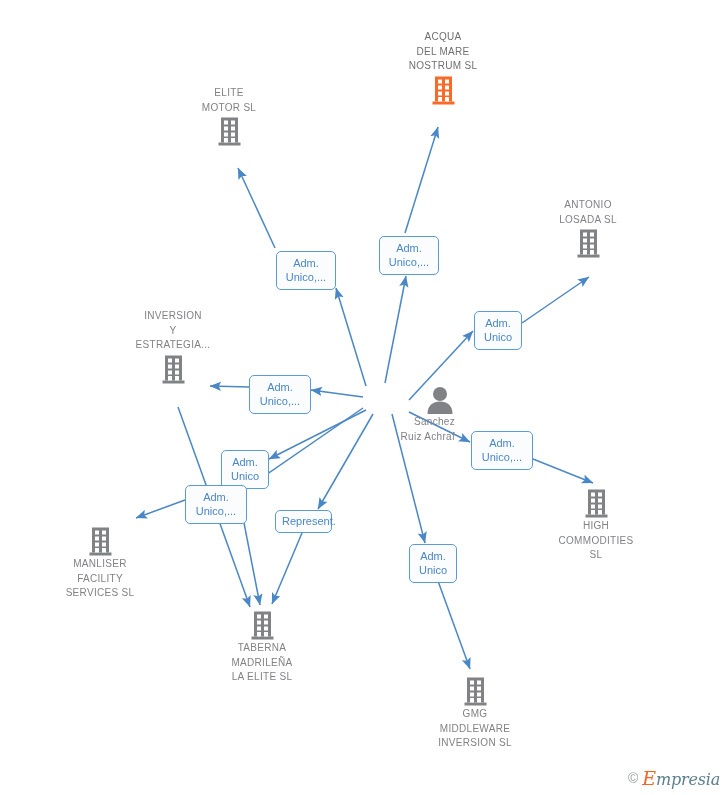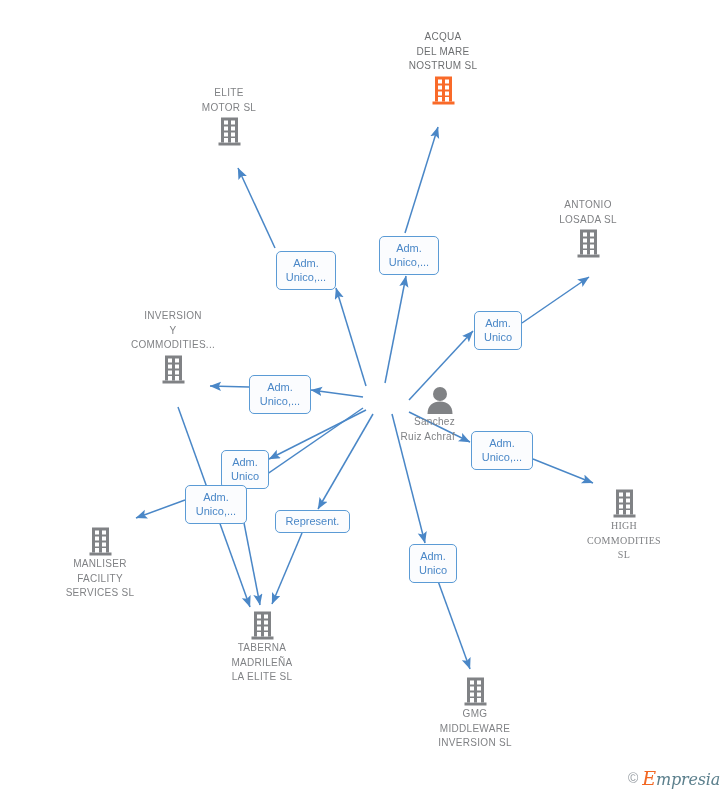--- a/index.html
+++ b/index.html
@@ -203,38 +203,38 @@
         <rect x="15" y="15.5" width="4" height="4" fill="#ffffff"></rect>
         <rect x="8" y="21" width="4" height="4.5" fill="#ffffff"></rect>
         <rect x="15" y="21" width="4" height="4.5" fill="#ffffff"></rect>
       </svg>
     </span>
   </div>
 
   <div class="node label-above" style="left:173px; top:309px;">
     <span class="node-label">INVERSION
 Y
-COMMODITIES...</span>
-    <span class="node-icon">
-      <svg width="27" height="29" viewBox="0 0 27 29">
-        <rect x="5" y="0.5" width="17" height="25" fill="#808285"></rect>
-        <rect x="2.5" y="25.5" width="22" height="3" fill="#808285"></rect>
-        <rect x="8" y="3.5" width="4" height="4" fill="#ffffff"></rect>
-        <rect x="15" y="3.5" width="4" height="4" fill="#ffffff"></rect>
-        <rect x="8" y="9.5" width="4" height="4" fill="#ffffff"></rect>
-        <rect x="15" y="9.5" width="4" height="4" fill="#ffffff"></rect>
-        <rect x="8" y="15.5" width="4" height="4" fill="#ffffff"></rect>
-        <rect x="15" y="15.5" width="4" height="4" fill="#ffffff"></rect>
-        <rect x="8" y="21" width="4" height="4.5" fill="#ffffff"></rect>
-        <rect x="15" y="21" width="4" height="4.5" fill="#ffffff"></rect>
-      </svg>
-    </span>
-  </div>
-
-  <div class="node" style="left:624px; top:489px;font-family:Liberation Serif, serif;">
+ESTRATEGIA...</span>
+    <span class="node-icon">
+      <svg width="27" height="29" viewBox="0 0 27 29">
+        <rect x="5" y="0.5" width="17" height="25" fill="#808285"></rect>
+        <rect x="2.5" y="25.5" width="22" height="3" fill="#808285"></rect>
+        <rect x="8" y="3.5" width="4" height="4" fill="#ffffff"></rect>
+        <rect x="15" y="3.5" width="4" height="4" fill="#ffffff"></rect>
+        <rect x="8" y="9.5" width="4" height="4" fill="#ffffff"></rect>
+        <rect x="15" y="9.5" width="4" height="4" fill="#ffffff"></rect>
+        <rect x="8" y="15.5" width="4" height="4" fill="#ffffff"></rect>
+        <rect x="15" y="15.5" width="4" height="4" fill="#ffffff"></rect>
+        <rect x="8" y="21" width="4" height="4.5" fill="#ffffff"></rect>
+        <rect x="15" y="21" width="4" height="4.5" fill="#ffffff"></rect>
+      </svg>
+    </span>
+  </div>
+
+  <div class="node" style="left:596px; top:489px;">
     <span class="node-icon">
       <svg width="27" height="29" viewBox="0 0 27 29">
         <rect x="5" y="0.5" width="17" height="25" fill="#808285"></rect>
         <rect x="2.5" y="25.5" width="22" height="3" fill="#808285"></rect>
         <rect x="8" y="3.5" width="4" height="4" fill="#ffffff"></rect>
         <rect x="15" y="3.5" width="4" height="4" fill="#ffffff"></rect>
         <rect x="8" y="9.5" width="4" height="4" fill="#ffffff"></rect>
         <rect x="15" y="9.5" width="4" height="4" fill="#ffffff"></rect>
         <rect x="8" y="15.5" width="4" height="4" fill="#ffffff"></rect>
         <rect x="15" y="15.5" width="4" height="4" fill="#ffffff"></rect>
@@ -321,21 +321,21 @@
 
   <div class="rel-label" style="left:471px; top:431px; width:62px;">Adm.
 Unico,...</div>
 
   <div class="rel-label" style="left:221px; top:450px; width:48px;">Adm.
 Unico</div>
 
   <div class="rel-label" style="left:185px; top:485px; width:62px;">Adm.
 Unico,...</div>
 
-  <div class="rel-label" style="left:275px; top:510px; width:75px; padding-top:3px; padding-bottom:4px;">Represent.</div>
+  <div class="rel-label" style="left:275px; top:510px; width:57px; padding-top:3px; padding-bottom:4px;">Represent.</div>
 
   <div class="rel-label" style="left:409px; top:544px; width:48px;">Adm.
 Unico</div>
 
   <div id="watermark">
     <span class="wm-c">©</span>
     <span class="wm-text"><span class="wm-e">E</span><span>mpresia</span></span>
   </div>
 
 </div>

